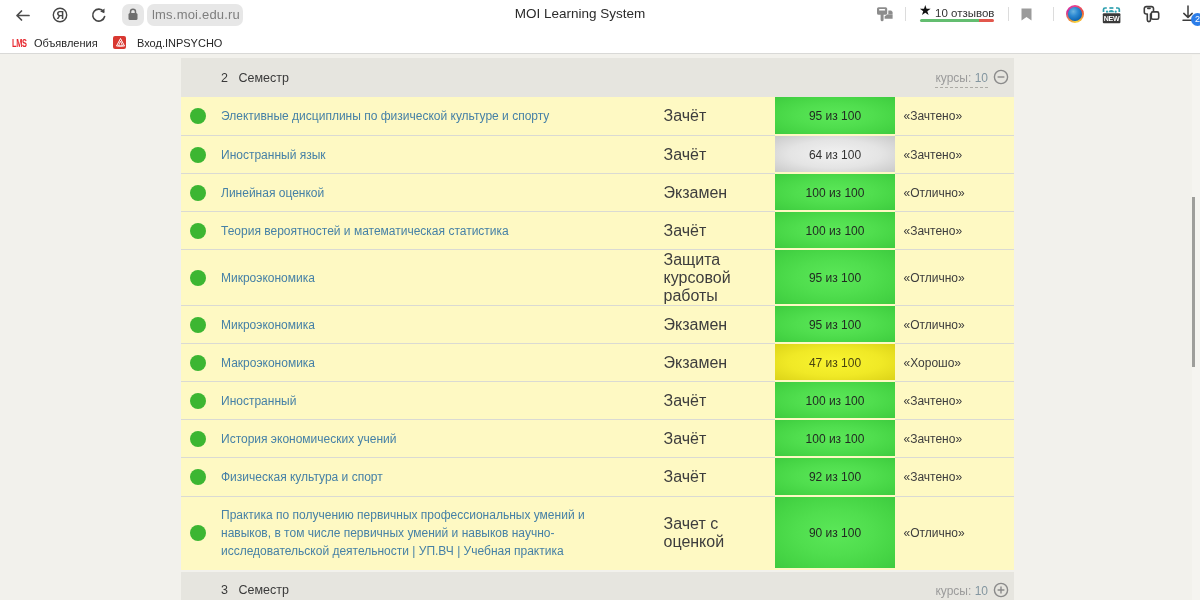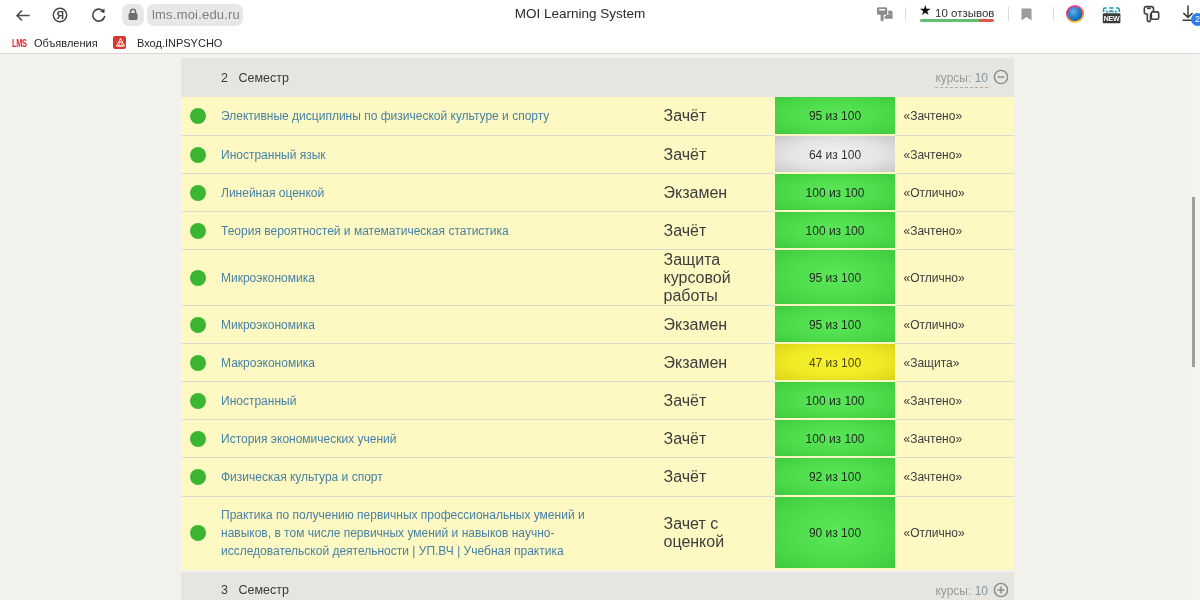--- a/index.html
+++ b/index.html
@@ -193,21 +193,21 @@
       <div class="badge g">95 из 100</div>
       <div class="grade">«Отлично»</div>
       <i class="sepl"></i>
         <i class="sepr"></i>
     </div>
     <div class="row" style="height:38px">
       <span class="dot"></span>
       <div class="cname">Макроэкономика</div>
       <div class="exam">Экзамен</div>
       <div class="badge y">47 из 100</div>
-      <div class="grade">«Защита»</div>
+      <div class="grade">«Хорошо»</div>
       <i class="sepl"></i>
         <i class="sepr"></i>
     </div>
     <div class="row" style="height:38px">
       <span class="dot"></span>
       <div class="cname">Иностранный</div>
       <div class="exam">Зачёт</div>
       <div class="badge g">100 из 100</div>
       <div class="grade">«Зачтено»</div>
       <i class="sepl"></i>

